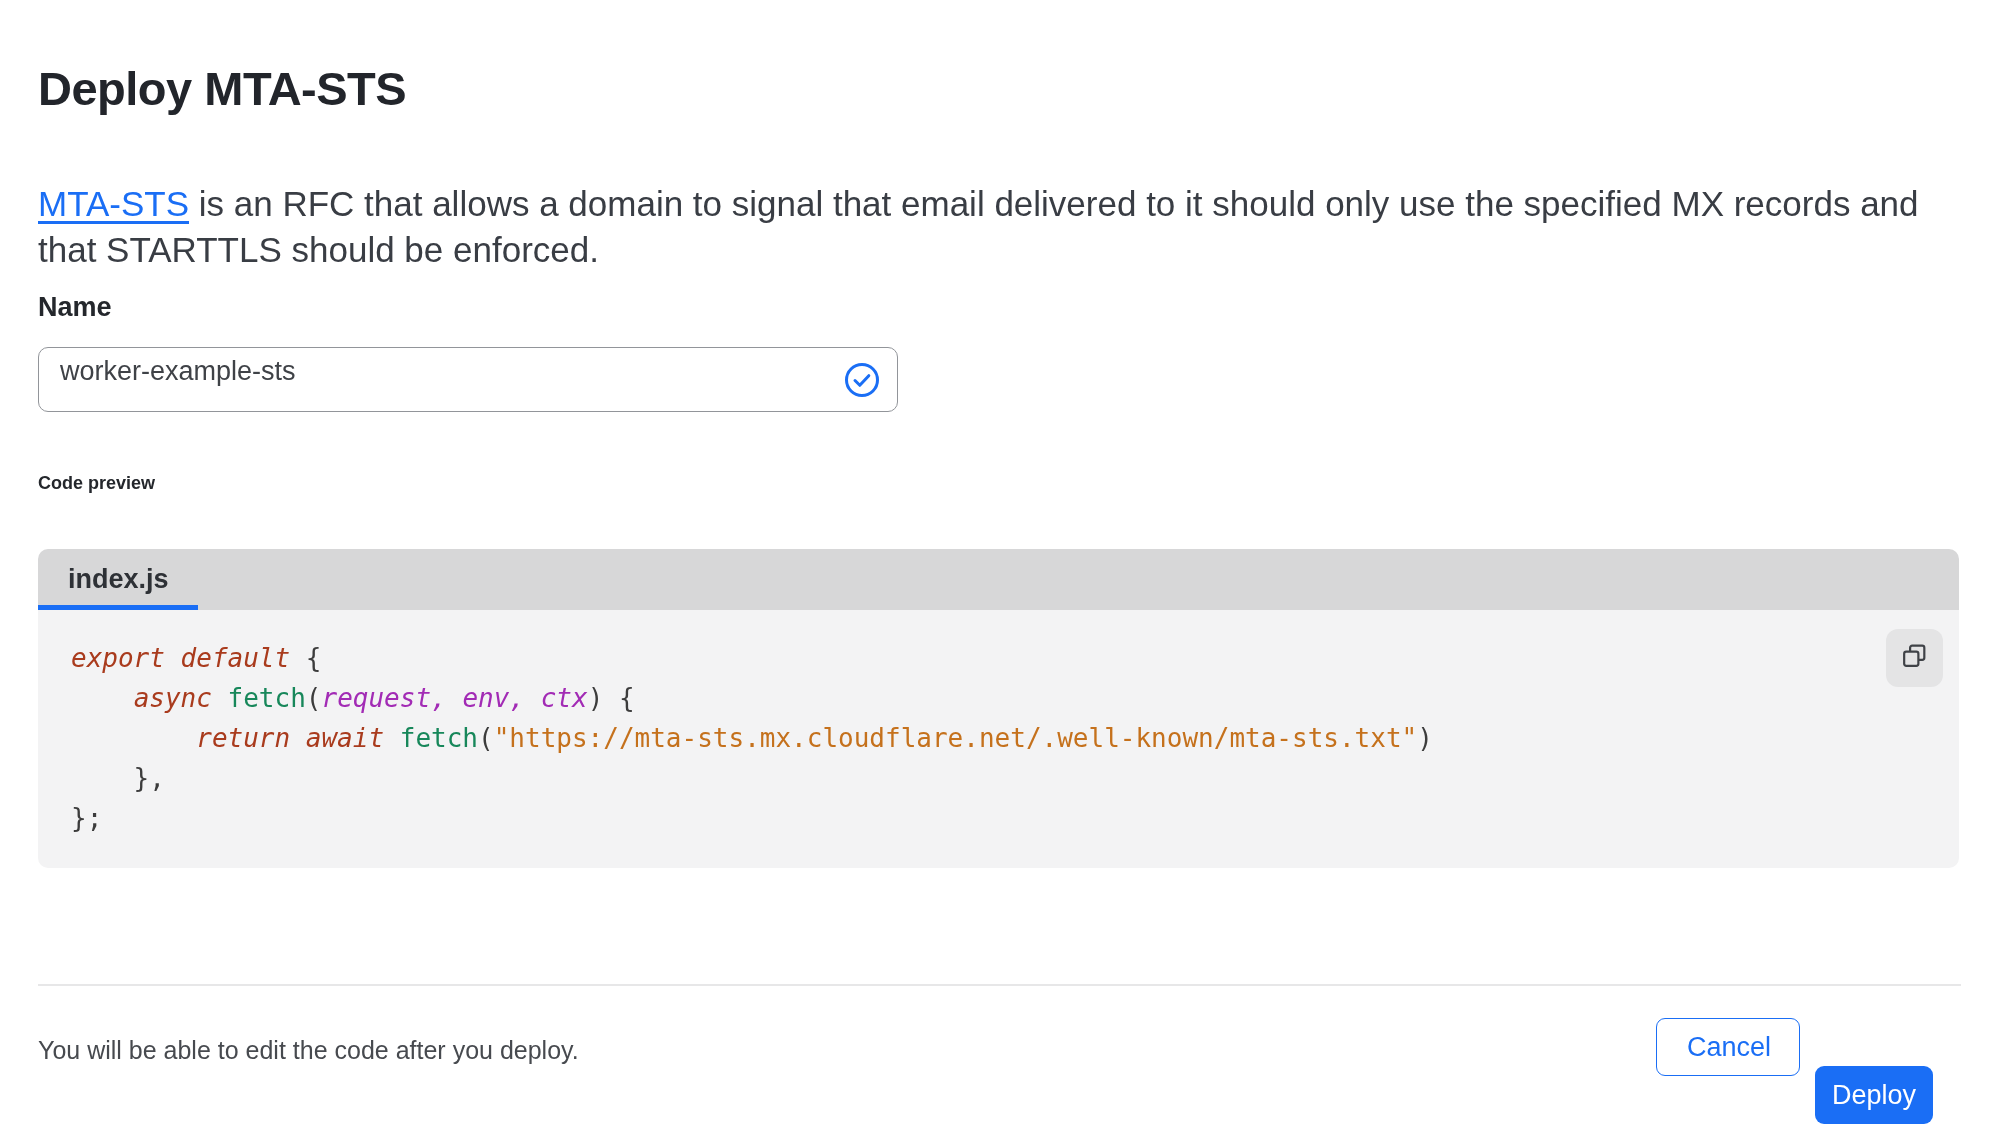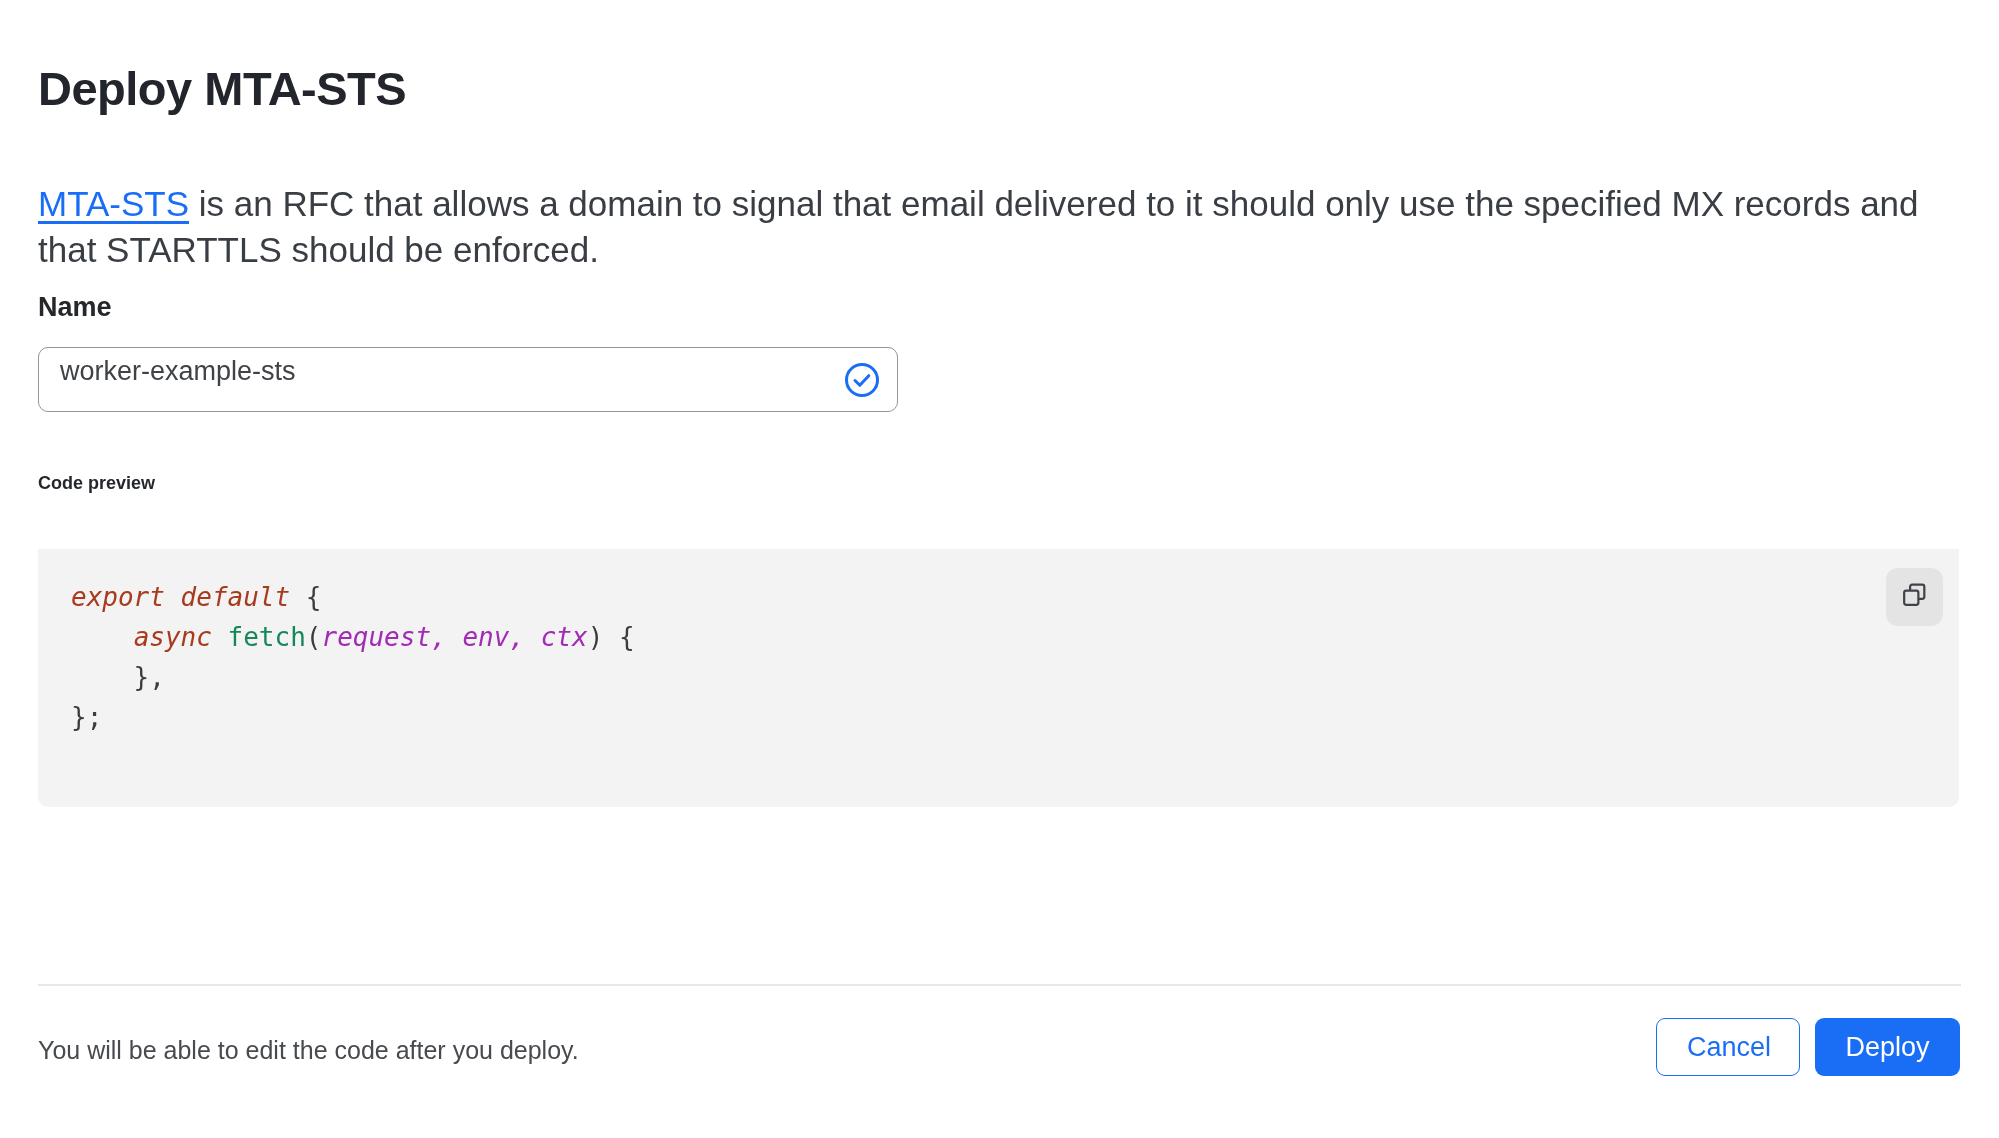--- a/index.html
+++ b/index.html
@@ -54,21 +54,21 @@
 
   
   #divider{left:38px;top:984px;width:1923px;height:2px;background:#e7e7e8;}
   #footer-note{left:38px;top:1036px;font-size:25px;color:#474a4f;}
   .btn{
     position:absolute;top:1018px;height:58px;border-radius:9px;font-size:27px;
     display:flex;align-items:center;justify-content:center;cursor:pointer;
     font-family:"Liberation Sans",sans-serif;box-sizing:border-box;
   }
   #cancel-btn{left:1656px;width:144px;background:#ffffff;border:1.5px solid var(--accent,#1a6ef5);color:var(--accent,#1a6ef5);padding-left:8px;}
-  #deploy-btn{left:1815px;width:145px;background:var(--accent,#1a6ef5);border:none;color:#ffffff;}
+  #deploy-btn{left:1815px;width:118px;background:var(--accent,#1a6ef5);border:none;color:#ffffff;margin-top:48px;}
 </style>
 </head>
 <body>
 
 <h1 id="title" class="abs">Deploy MTA-STS</h1>
 
 <p id="desc" class="abs"><span class="link">MTA-STS</span><span> is an RFC that allows a domain to signal that email delivered to it should only use the specified MX records and that STARTTLS should be enforced.</span></p>
 
 <div id="name-label" class="abs">Name</div>
 
@@ -78,24 +78,31 @@
     <svg viewBox="0 0 38 38" width="38" height="38">
       <circle cx="19" cy="19" r="15.5" fill="none" stroke="#1a6ef5" stroke-width="3"></circle>
       <path d="M12 19.5l4.8 4.8 9-9.6" fill="none" stroke="#1a6ef5" stroke-width="3" stroke-linecap="round" stroke-linejoin="round"></path>
     </svg>
   </span>
 </div>
 
 <div id="code-label" class="abs">Code preview</div>
 
 <div id="panel" class="abs">
+  <div class="tabbar">
+    <div class="tab">
+      <span>index.js</span>
+    </div>
+    <div class="tab-underline"></div>
+  </div>
   <div class="code-area">
     <div>
         <div class="code-line"><span class="tok-kw">export default</span><span class="tok-pl"> {</span></div>
         <div class="code-line"><span class="tok-pl">    </span><span class="tok-kw">async</span><span class="tok-pl"> </span><span class="tok-fn">fetch</span><span class="tok-pl">(</span><span class="tok-pm">request,</span><span class="tok-pl"> </span><span class="tok-pm">env,</span><span class="tok-pl"> </span><span class="tok-pm">ctx</span><span class="tok-pl">) {</span></div>
+        <div class="code-line"><span class="tok-pl">        </span><span class="tok-kw">return await</span><span class="tok-pl"> </span><span class="tok-fn">fetch</span><span class="tok-pl">(</span><span class="tok-st">"https://mta-sts.mx.cloudflare.net/.well-known/mta-sts.txt"</span><span class="tok-pl">)</span></div>
         <div class="code-line"><span class="tok-pl">    },</span></div>
         <div class="code-line"><span class="tok-pl">};</span></div>
       </div>
     <button class="copy-btn">
       <span>
         <svg viewBox="0 0 24 24" width="31" height="31">
           <rect x="8.6" y="3.6" width="11" height="11" rx="1.6" fill="none" stroke="#3f4247" stroke-width="1.7"></rect>
           <rect x="4" y="8.2" width="11" height="11" rx="1.6" fill="#e4e4e5" stroke="#3f4247" stroke-width="1.7"></rect>
         </svg>
       </span>

